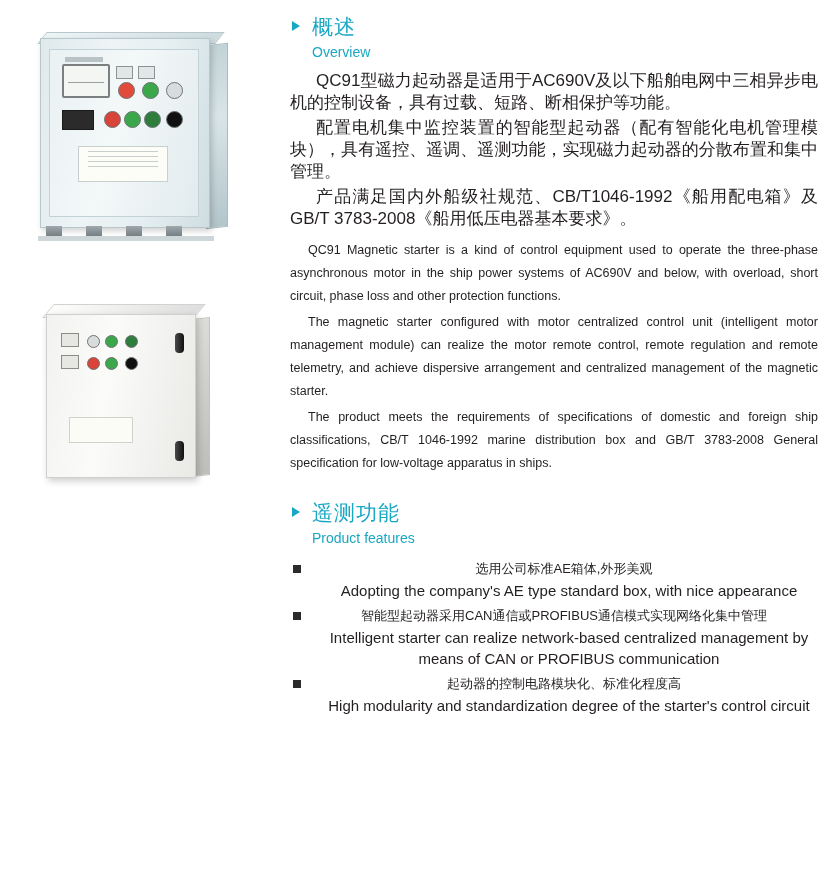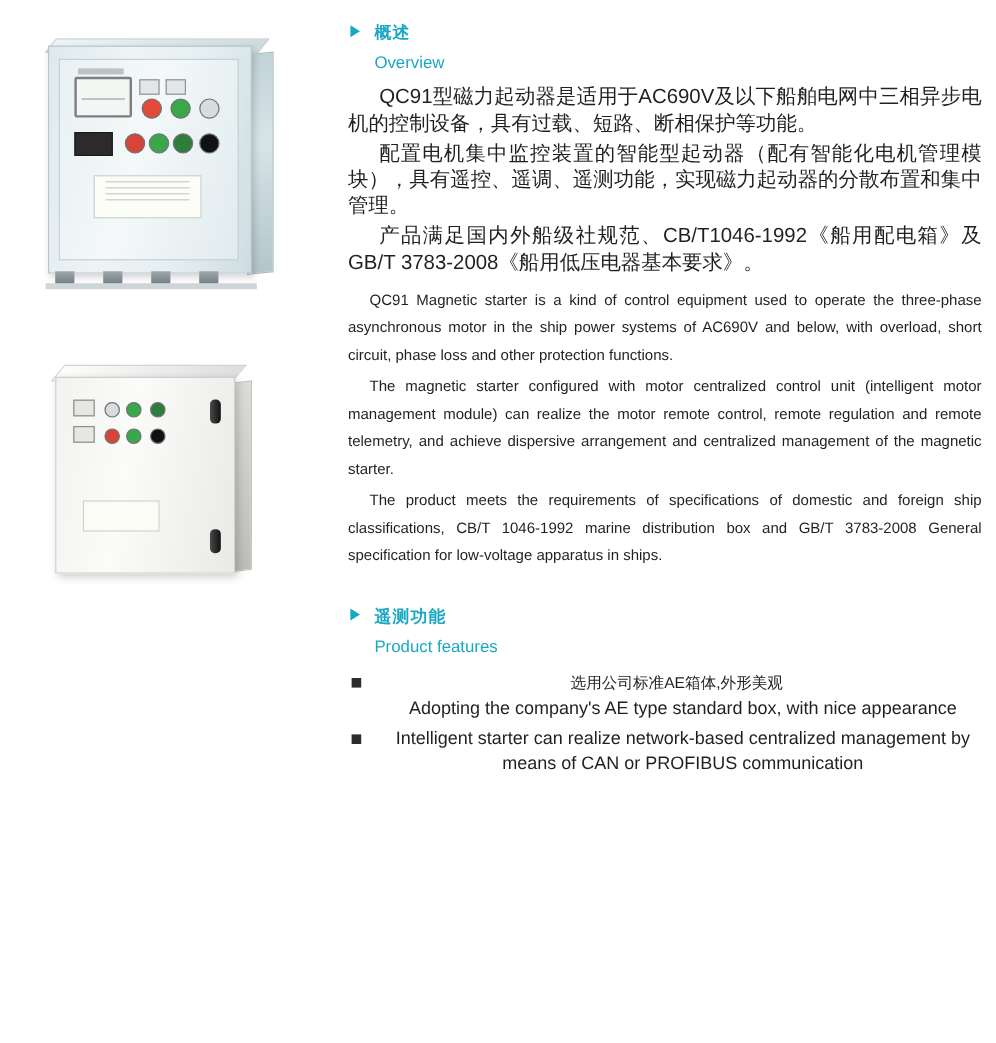--- a/index.html
+++ b/index.html
@@ -261,22 +261,22 @@
     position: absolute;
     left: 2px;
     top: 7px;
     width: 0;
     height: 0;
     border-left: 8px solid #19a7c4;
     border-top: 5px solid transparent;
     border-bottom: 5px solid transparent;
   }
   .sec-cn {
-    font-size: 14px;
-    font-weight: bold;
+    font-size: 21px;
+    font-weight: normal;
     color: #19a7c4;
     letter-spacing: 1px;
     line-height: 26px;
   }
   .sec-en {
     padding-left: 22px;
     font-size: 14px;
     color: #19a7c4;
     line-height: 20px;
     margin-bottom: 8px;
@@ -425,21 +425,29 @@
         <div class="feat-cn">
           <span class="sqr"></span>
           <span>选用公司标准AE箱体,外形美观</span>
         </div>
         <div class="feat-en">Adopting the company's AE type standard box, with nice appearance</div>
       </div>
 
       <div class="feat">
         <div class="feat-cn">
           <span class="sqr"></span>
+          <span>智能型起动器采用CAN通信或PROFIBUS通信模式实现网络化集中管理</span>
         </div>
         <div class="feat-en">Intelligent starter can realize network-based centralized management by means of CAN or PROFIBUS communication</div>
       </div>
 
+      <div class="feat">
+        <div class="feat-cn">
+          <span class="sqr"></span>
+          <span>起动器的控制电路模块化、标准化程度高</span>
+        </div>
+        <div class="feat-en">High modularity and standardization degree of the starter's control circuit</div>
+      </div>
 
     </div>
 
   </div>
 </div>
 
 </body></html>

